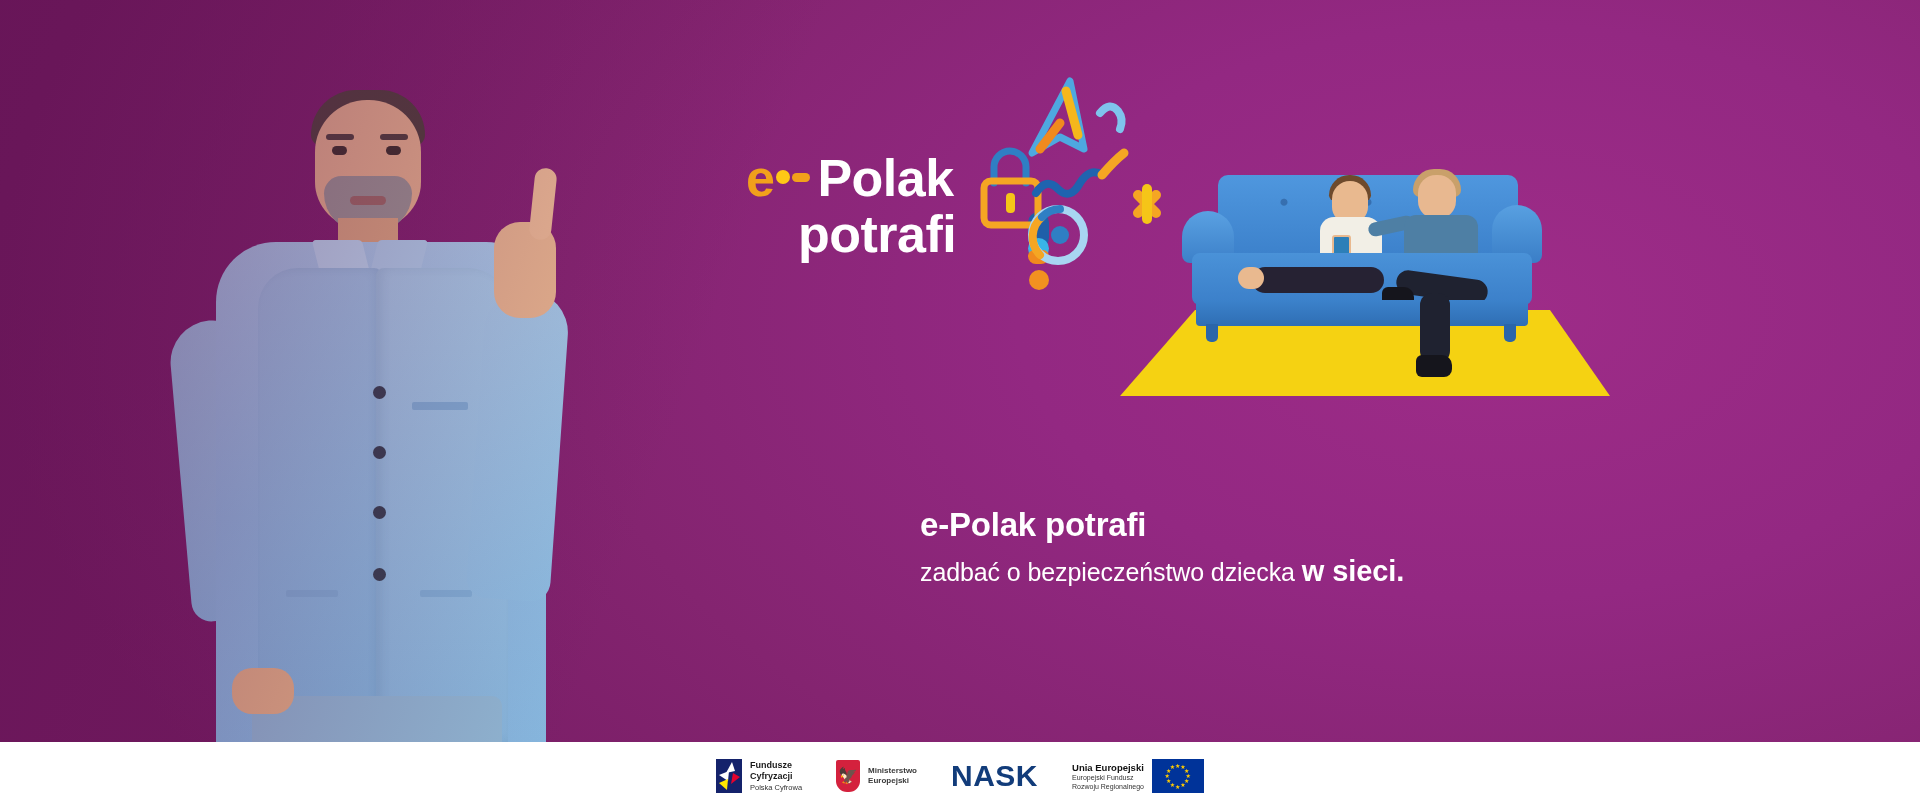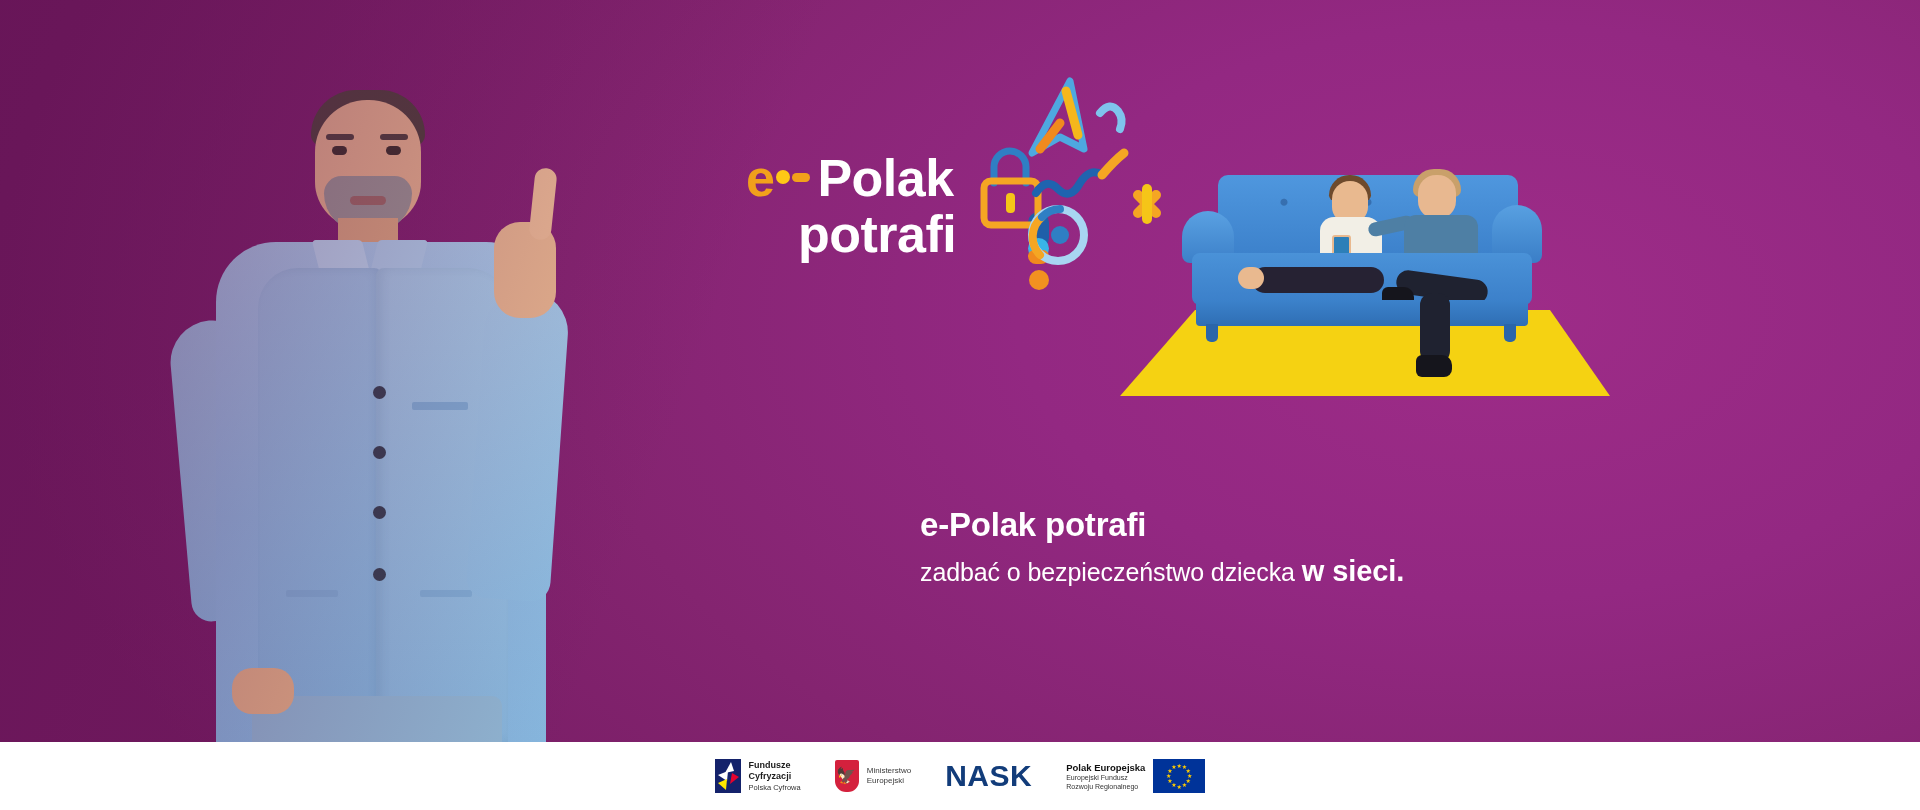--- a/index.html
+++ b/index.html
@@ -175,21 +175,21 @@
   .footer{
     position:absolute;left:0;top:742px;width:1920px;height:68px;background:#ffffff;
     display:flex;align-items:center;justify-content:center;gap:34px;
   }
   .flogo{display:flex;align-items:center;gap:8px;}
   .flogo-txt{font-size:9px;line-height:11.5px;color:#1b1b1b;font-weight:700;}
   .flogo-txt .sub{font-weight:400;font-size:7.5px;line-height:9.5px;color:#333;}
   .fe-mark{width:26px;height:34px;}
   .eagle{width:24px;height:32px;background:#D4213D;border-radius:2px 2px 11px 11px;position:relative;display:flex;align-items:center;justify-content:center;}
   .eagle .bird{font-size:16px;color:#fff;line-height:1;}
-  .min-txt{font-size:8px;line-height:10px;color:#3a3a3a;font-weight:400;}
+  .min-txt{font-size:8px;line-height:10px;color:#3a3a3a;font-weight:700;}
   .nask{font-size:30px;font-weight:800;letter-spacing:.5px;color:#123C7A;font-family:"Liberation Sans",sans-serif;}
   .ue-txt{font-size:9.5px;font-weight:700;line-height:11px;color:#111;text-align:left;}
   .ue-txt .sub{font-weight:400;font-size:7px;line-height:9px;color:#333;}
   .eu-flag{width:52px;height:34px;background:#003399;position:relative;}
   .eu-flag .star{position:absolute;color:#FFCC00;font-size:6px;line-height:6px;}
 </style>
 </head>
 <body>
 
 <div class="banner">
@@ -349,21 +349,21 @@
         <div>Europejski</div>
       </div>
     </div>
 
     <div class="flogo">
       <div class="nask">NASK</div>
     </div>
 
     <div class="flogo">
       <div class="ue-txt">
-        <div>Polak Europejska</div>
+        <div>Unia Europejski</div>
         <div class="sub">Europejski Fundusz</div>
         <div class="sub">Rozwoju Regionalnego</div>
       </div>
       <div class="eu-flag">
           <span class="star" style="left: 23px; top: 3.5px;">★</span>
           <span class="star" style="left: 28.25px; top: 4.90673px;">★</span>
           <span class="star" style="left: 32.0933px; top: 8.75px;">★</span>
           <span class="star" style="left: 33.5px; top: 14px;">★</span>
           <span class="star" style="left: 32.0933px; top: 19.25px;">★</span>
           <span class="star" style="left: 28.25px; top: 23.0933px;">★</span>

